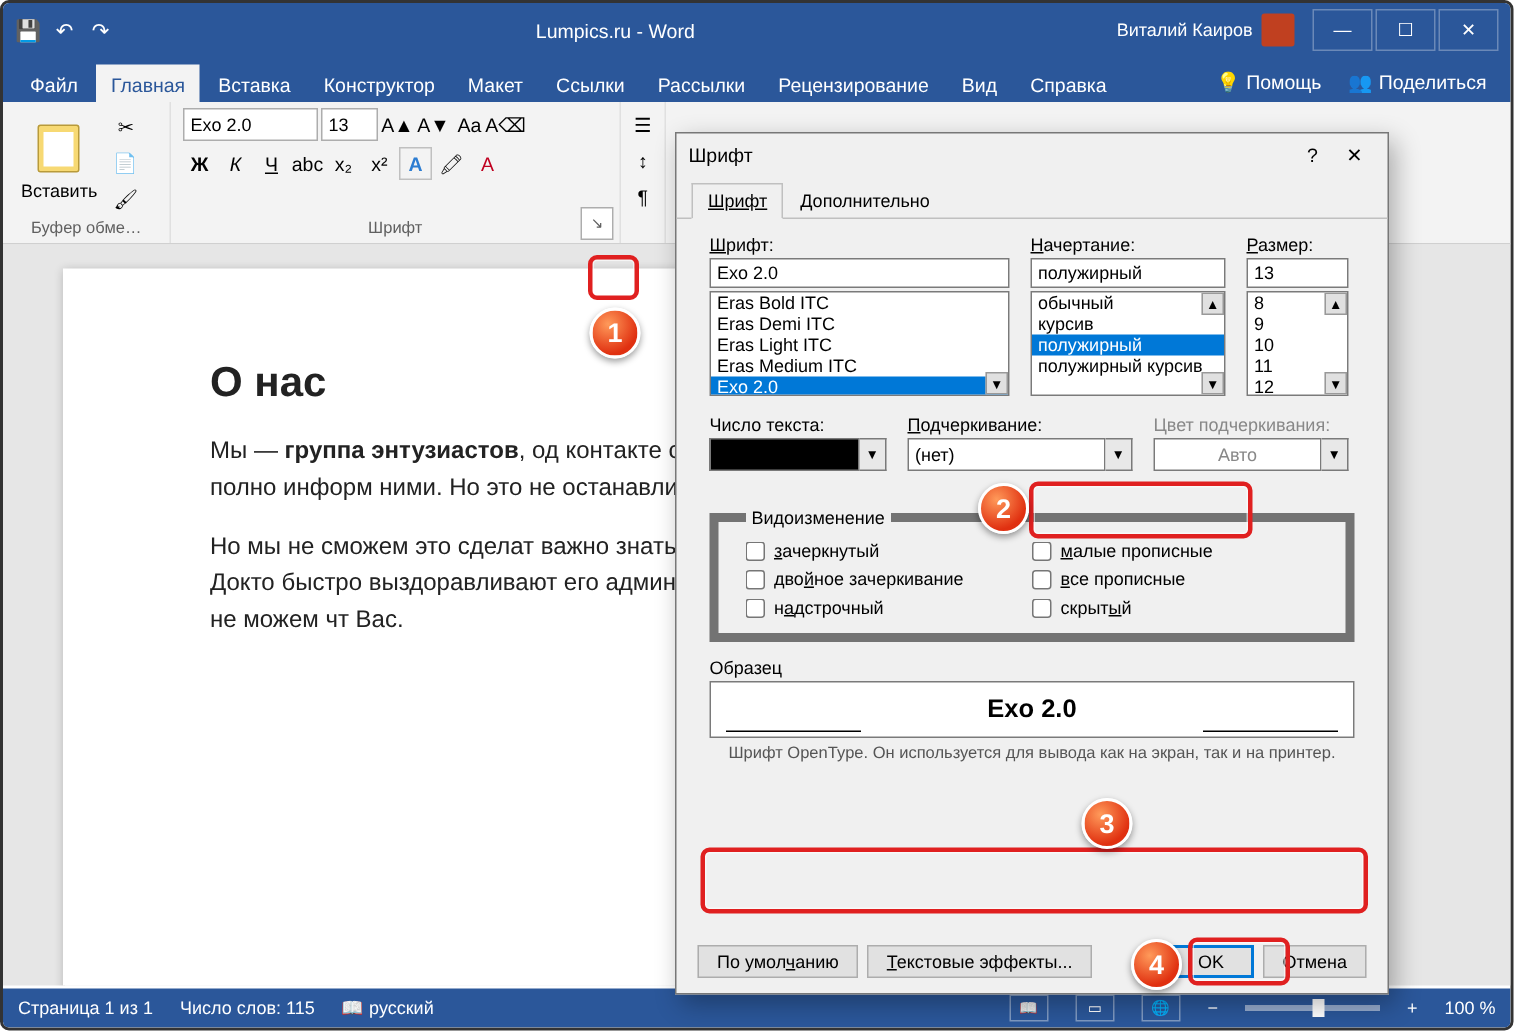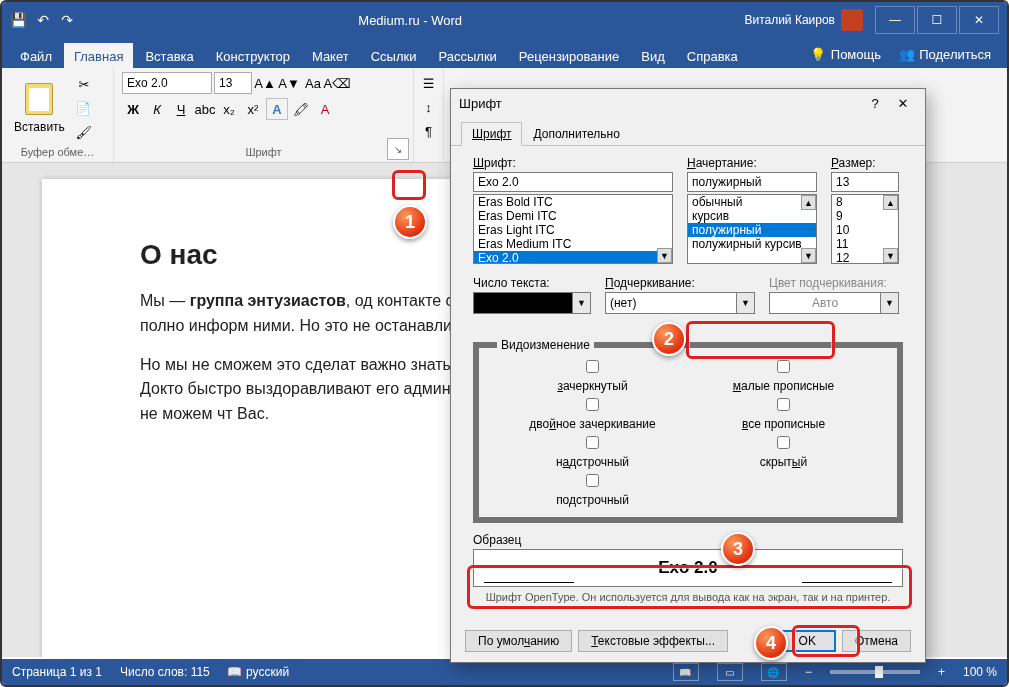--- a/index.html
+++ b/index.html
@@ -77,21 +77,21 @@
 .dialog .listbox .li.sel { background: #0078d7; color: #fff; }
 .dialog .row-mid { display: flex; gap: 14px; margin-top: 12px; }
 .dialog .combo { display: flex; }
 .dialog .combo .val { background: #fff; border: 1px solid #7a7a7a; height: 22px; flex: 1; padding: 0 4px; display: flex; align-items: center; }
 .dialog .combo .arr { width: 18px; height: 22px; border: 1px solid #7a7a7a; border-left: none; background: #e8e8e8; display: flex; align-items: center; justify-content: center; font-size: 9px; }
 .dialog .combo.black .val { background: #000; }
 .dialog fieldset { border: 6px solid #737373; padding: 8px 18px 10px; margin-top: 24px; }
 .dialog legend { font-size: 12px; padding: 0 4px; }
 .dialog .checks { display: flex; }
 .dialog .checks .colck { flex: 1; display: flex; flex-direction: column; gap: 5px; }
-.dialog .ck { display: flex; align-items: center; gap: 6px; font-size: 12px; flex-direction: column; }
+.dialog .ck { display: flex; align-items: center; gap: 6px; font-size: 12px; }
 .dialog .ck input { width: 13px; height: 13px; }
 .dialog .sample-label { margin-top: 10px; }
 .dialog .sample { background: #fff; border: 1px solid #7a7a7a; height: 38px; display: flex; align-items: center; justify-content: center; font-weight: 700; font-size: 17px; margin-top: 2px; position: relative; }
 .dialog .sample::before, .dialog .sample::after { content: ''; position: absolute; width: 90px; height: 1px; background: #000; top: 32px; }
 .dialog .sample::before { left: 10px; }
 .dialog .sample::after { right: 10px; }
 .dialog .hint { text-align: center; font-size: 11px; color: #555; margin-top: 4px; }
 .dialog .btnrow { position: absolute; left: 0; right: 0; bottom: 10px; display: flex; gap: 6px; padding: 0 14px; }
 .dialog .btnrow .spacer { flex: 1; }
 .dialog .btn { background: #e1e1e1; border: 1px solid #adadad; padding: 3px 12px; font-size: 12px; cursor: pointer; }
@@ -101,21 +101,21 @@
 </style>
 </head>
 <body>
 
 <div class="titlebar">
   <div class="qat">
     <div class="icon">💾</div>
     <div class="icon">↶</div>
     <div class="icon">↷</div>
   </div>
-  <div class="title">Medium.ru - Word</div>
+  <div class="title">Lumpics.ru - Word</div>
   <div class="user">
     <span>Виталий Каиров</span>
     <div class="avatar"></div>
   </div>
   <div class="winctrl">
     <div>—</div>
     <div>☐</div>
     <div>✕</div>
   </div>
 </div>
@@ -296,24 +296,20 @@
               <span><span class="u">з</span>ачеркнутый</span>
             </label>
           <label class="ck">
               <input type="checkbox" style="">
               <span>дво<span class="u">й</span>ное зачеркивание</span>
             </label>
           <label class="ck">
               <input type="checkbox" style="">
               <span>н<span class="u">а</span>дстрочный</span>
             </label>
-          <label class="ck">
-              <input type="checkbox" style="">
-              <span>по<span class="u">д</span>строчный</span>
-            </label>
         </div>
         <div class="colck">
           <label class="ck">
               <input type="checkbox" style="">
               <span><span class="u">м</span>алые прописные</span>
             </label>
           <label class="ck">
               <input type="checkbox" style="">
               <span><span class="u">в</span>се прописные</span>
             </label>

